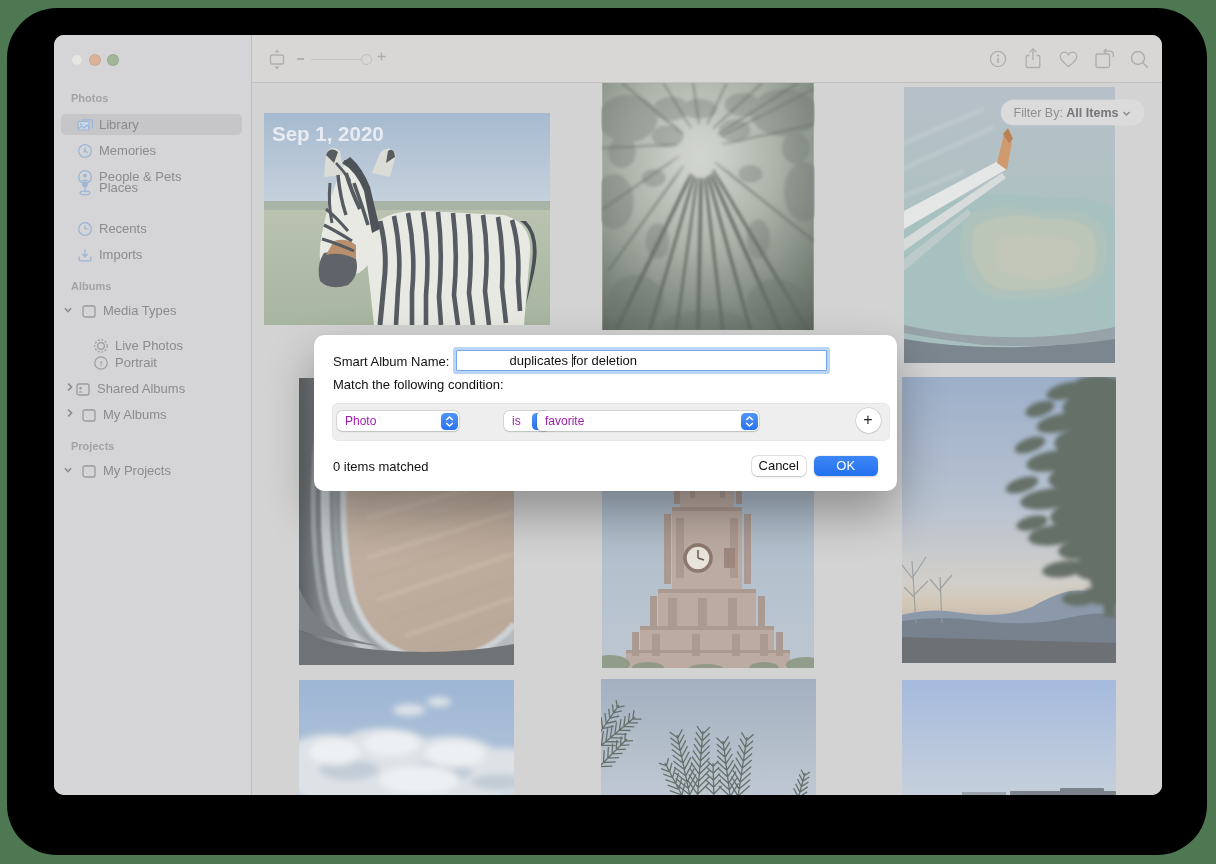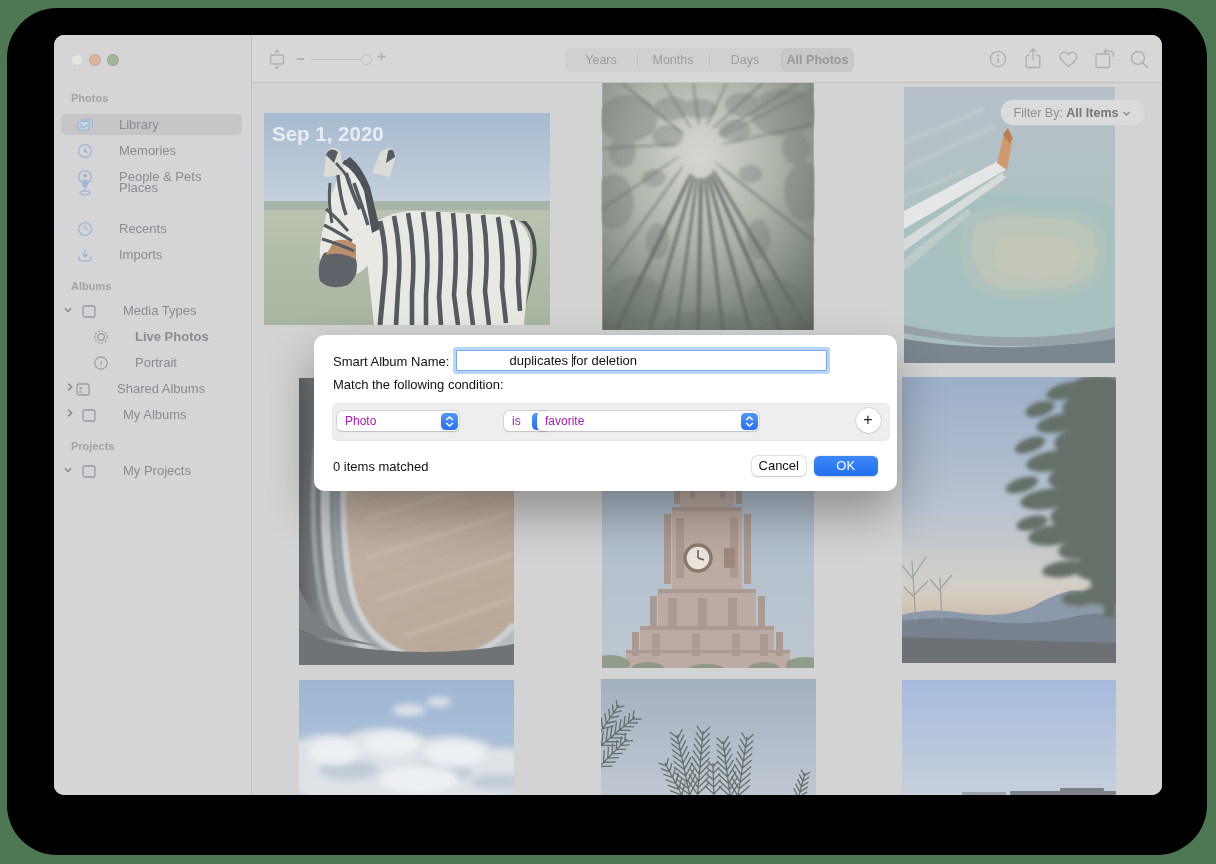--- a/index.html
+++ b/index.html
@@ -8,21 +8,21 @@
 #win{position:absolute;left:54px;top:35px;width:1108px;height:760px;background:#d4d4d4;border-radius:10px;overflow:hidden;}
 
 #toolbar{position:absolute;left:198px;top:0;width:910px;height:46.5px;background:#d8d7d5;border-bottom:1px solid #c2c1c0;}
 #sidebar{position:absolute;left:0;top:0;width:198px;height:760px;background:#d5d4d6;border-right:1px solid rgba(0,0,0,0.10);box-sizing:border-box;}
 .tl{position:absolute;width:12px;height:12px;border-radius:50%;top:18.6px;}
 #content{position:absolute;left:199px;top:47.5px;width:909px;height:712.5px;background:#d3d3d3;}
 .tile{position:absolute;overflow:hidden;}
 .tile svg{display:block}
 
 .sh{position:absolute;left:17px;font-size:11px;font-weight:bold;color:#a3a3a6;}
-.srow{position:absolute;left:23px;height:21px;display:flex;align-items:center;gap:20px;}
+.srow{position:absolute;left:23px;height:21px;display:flex;align-items:center;}
 .srow .ic{width:16px;height:16px;margin-right:6px;flex:none;}
 .srow .tx{font-size:13px;color:#8b8b90;white-space:nowrap;}
 .chev{position:absolute;font-size:10px;color:#8d8d91;}
 
 #dialog{position:absolute;left:260px;top:300px;width:583px;height:156px;background:#fff;border-radius:10px;
   box-shadow:0 22px 48px rgba(0,0,0,0.33),0 0 1px rgba(0,0,0,0.15);font-size:13px;color:#111;}
 .dd{position:absolute;height:20px;background:#fff;border-radius:5px;box-shadow:0 0 0 0.5px rgba(0,0,0,0.17),0 0.5px 1.5px rgba(0,0,0,0.12);}
 .ddt{position:absolute;left:8px;top:0;line-height:20px;font-size:12px;color:#a21caf;}
 .step{position:absolute;right:1.5px;top:1.5px;width:17px;height:17px;border-radius:4.5px;background:linear-gradient(#4e97f8,#2a71f0);display:flex;align-items:center;justify-content:center;}
 </style></head>
@@ -36,30 +36,20 @@
         <path d="M9 0.5l2.6 3h-5.2z" fill="#b0afb1" stroke="none"></path>
         <path d="M9 20.5l2.6-3h-5.2z" fill="#b0afb1" stroke="none"></path>
       </g>
     </svg>
   <div style="position:absolute;left:243px;top:23.4px;width:7px;height:1.8px;background:#b2b1b3;"></div>
   <div style="position:absolute;left:257px;top:23.5px;width:57px;height:1.8px;background:#c3c2c0;border-radius:2px;"></div>
   <div style="position:absolute;left:306.5px;top:18.5px;width:11px;height:11px;border-radius:50%;background:#d8d7d5;border:1px solid #c0bfbd;box-sizing:border-box;"></div>
   <svg style="position:absolute;left:323px;top:17px;" width="9" height="9" viewBox="0 0 9 9">
       <path d="M4.5 0.5v8M0.5 4.5h8" stroke="#aeadaf" stroke-width="1.4"></path>
     </svg>
-  <div id="seg" style="position:absolute;left:511px;top:12.5px;width:289px;height:24.5px;background:#d1d0ce;border-radius:7px;">
-    <div style="position:absolute;right:0.5px;top:0.5px;width:73px;height:23.5px;background:#c9c8c6;border-radius:6.5px;"></div>
-    <div style="position:absolute;left:71.6px;top:5px;width:1px;height:14px;background:#c1c0be;"></div>
-    <div style="position:absolute;left:143.5px;top:5px;width:1px;height:14px;background:#c1c0be;"></div>
-    <div style="position:absolute;left:215.5px;top:5px;width:1px;height:14px;background:#c1c0be;"></div>
-    <div style="position:absolute;left:0;top:0;width:72px;height:24.5px;line-height:24.5px;text-align:center;font-size:12.5px;color:#9c9c9e;">Years</div>
-    <div style="position:absolute;left:72px;top:0;width:72px;height:24.5px;line-height:24.5px;text-align:center;font-size:12.5px;color:#9c9c9e;">Months</div>
-    <div style="position:absolute;left:144px;top:0;width:72px;height:24.5px;line-height:24.5px;text-align:center;font-size:12.5px;color:#9c9c9e;">Days</div>
-    <div style="position:absolute;left:216px;top:0;width:73px;height:24.5px;line-height:24.5px;text-align:center;font-size:12.5px;color:#98989a;font-weight:bold;">All Photos</div>
-  </div>
   <svg style="position:absolute;left:935px;top:15px;" width="18" height="18" viewBox="0 0 18 18">
       <g fill="none" stroke="#aeadaf" stroke-width="1.3">
         <circle cx="9" cy="9" r="7.6"></circle>
         <path d="M9 8v5" stroke-width="1.6"></path>
         <circle cx="9" cy="5.4" r="1" fill="#a9a8aa" stroke="none"></circle>
       </g>
     </svg>
   <svg style="position:absolute;left:970px;top:13px;" width="18" height="21" viewBox="0 0 18 21">
       <g fill="none" stroke="#aeadaf" stroke-width="1.3">
         <path d="M5.5 7.5H3.5a1.3 1.3 0 0 0-1.3 1.3v9.4a1.3 1.3 0 0 0 1.3 1.3h11a1.3 1.3 0 0 0 1.3-1.3V8.8a1.3 1.3 0 0 0-1.3-1.3h-2"></path>
@@ -156,21 +146,21 @@
     <div class="srow" style="top:265px;left:27px;">
         <svg class="ic" viewBox="0 0 16 16">
           <g fill="none" stroke="#9a9ca0" stroke-width="1.3">
             <rect x="2" y="3" width="12" height="11" rx="2"></rect>
             <path d="M5.5 3v-1"></path>
             <path d="M10.5 3v-1"></path>
           </g>
         </svg>
         <span class="tx">Media Types</span>
       </div>
-    <div class="srow" style="top:291px;left:39px;font-weight:bold;">
+    <div class="srow" style="top:300px;left:39px;">
         <svg class="ic" viewBox="0 0 16 16">
           <g fill="none" stroke="#9a9ca0" stroke-width="1.2">
             <circle cx="8" cy="8" r="6.2" stroke-dasharray="2 1.6"></circle>
             <circle cx="8" cy="8" r="3.4"></circle>
           </g>
         </svg>
         <span class="tx">Live Photos</span>
       </div>
     <div class="srow" style="top:317px;left:39px;">
         <svg class="ic" viewBox="0 0 16 16">

